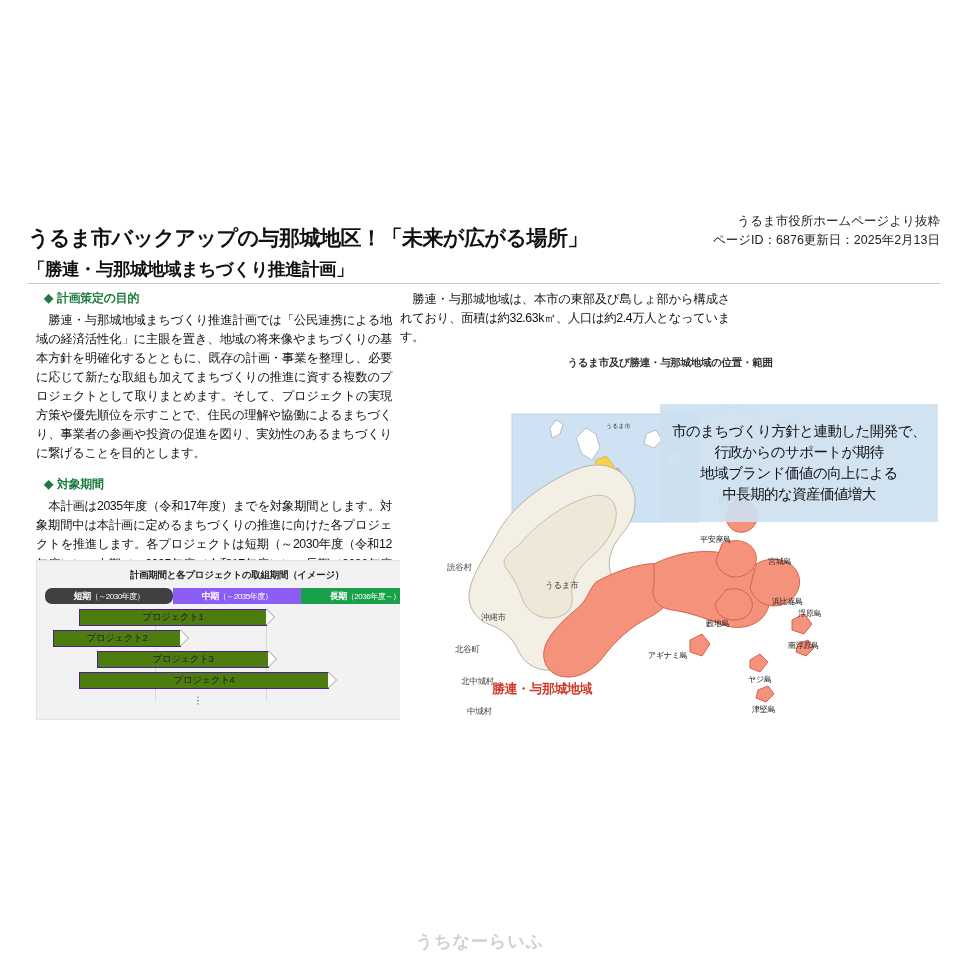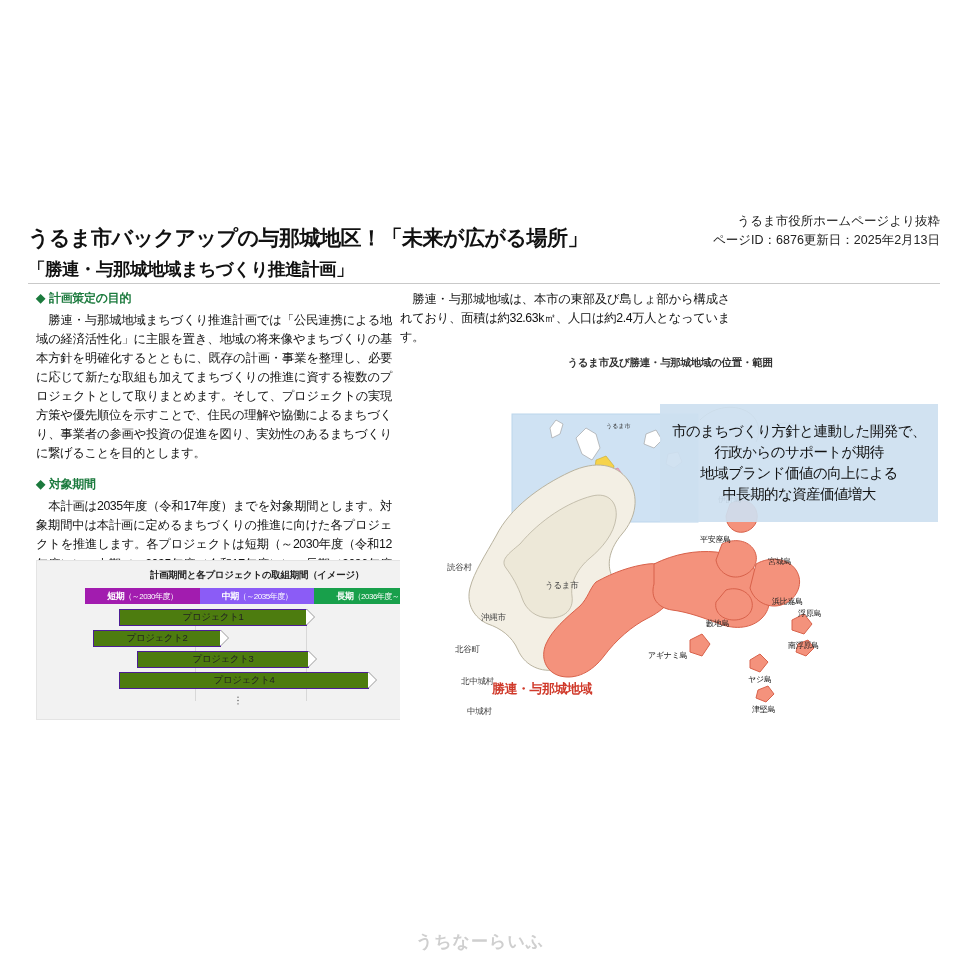--- a/index.html
+++ b/index.html
@@ -75,20 +75,21 @@
     left: 400px;
     top: 290px;
     width: 540px;
   }
   .sec-head {
     font-size: 12px;
     font-weight: bold;
     color: #1b7a3d;
     margin-bottom: 4px;
     letter-spacing: -0.3px;
+    margin-left: 8px;
   }
   .sec-head .dia { color: #1b7a3d; margin-right: 4px; }
   .body-text {
     font-size: 12.3px;
     line-height: 1.55;
     text-align: justify;
     color: #111;
     letter-spacing: -0.4px;
   }
   .indent { text-indent: 1em; }
@@ -97,21 +98,20 @@
   
   .schedule {
     position: absolute;
     left: 36px;
     top: 560px;
     width: 402px;
     height: 160px;
     background: #f2f2f2;
     border: 1px solid #e4e4e4;
     box-sizing: border-box;
-    padding-left: 40px;
   }
   .sched-title {
     text-align: center;
     font-size: 9.5px;
     font-weight: bold;
     color: #222;
     padding-top: 8px;
     letter-spacing: -0.3px;
   }
   .sched-bar {
@@ -122,21 +122,21 @@
   .sched-bar div {
     flex: 1;
     color: #fff;
     font-size: 9px;
     font-weight: bold;
     display: flex;
     align-items: center;
     justify-content: center;
     letter-spacing: -0.5px;
   }
-  .sb-short { background: #a21caf; }
+  .sb-short { background: #404040; border-radius: 7px; }
   .sb-mid   { background: #8b5cf6; }
   .sb-long  { background: #18a04b; }
   .sb-sub { font-weight: normal; font-size: 8px; }
 
   .proj-area {
     position: relative;
     margin: 5px 8px 0 8px;
     height: 92px;
   }
   .proj {

